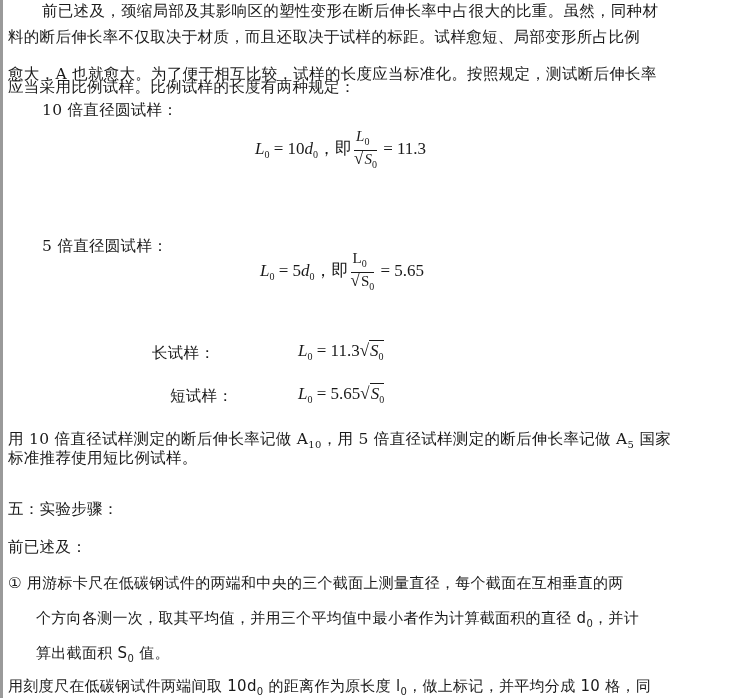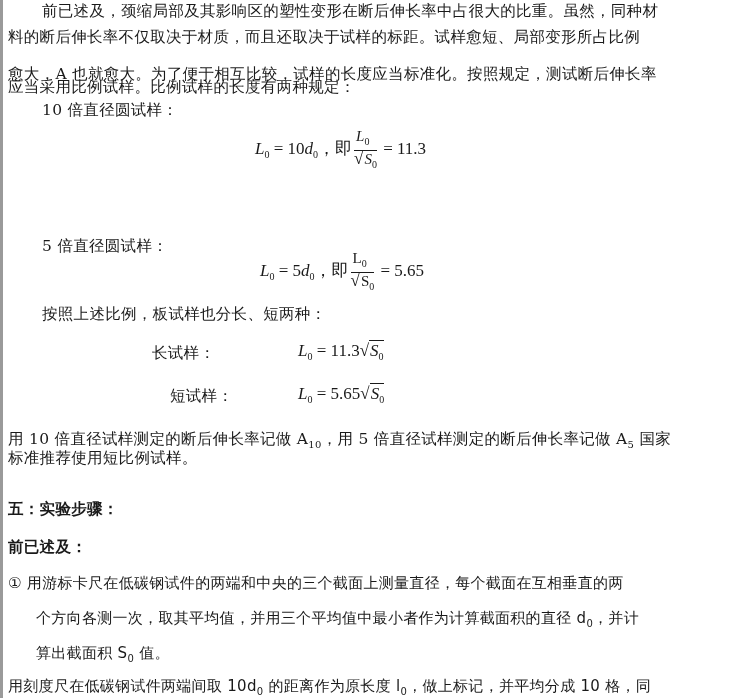--- a/index.html
+++ b/index.html
@@ -23,21 +23,21 @@
     font-size: 17px; line-height: 20px;
   }
   .it { font-style: italic; }
   .sub { font-size: 10px; vertical-align: -4px; }
   .frac { display: inline-block; vertical-align: middle; text-align: left; margin: 0 2px; }
   .frac .num { display: block; font-size: 15px; line-height: 16px; padding: 0 2px; border-bottom: 1px solid #1a1a1a; }
   .frac .den { display: block; font-size: 15px; line-height: 16px; }
   .sqrt { display: inline-block; position: relative; }
   .sqrt .rad-sign { font-size: 17px; }
   .sqrt .rad-body { border-top: 1px solid #1a1a1a; padding-left: 1px; }
-  .bold { font-weight: bold; font-family: "DejaVu Sans", "Liberation Sans", sans-serif; }
+  .bold { font-weight: normal; font-family: "DejaVu Sans", "Liberation Sans", sans-serif; }
   .sans { font-family: "DejaVu Sans", "Liberation Sans", sans-serif; }
 </style>
 </head>
 <body>
 
 <div class="left-border"></div>
 
 <div class="page">
 
   <div class="line" style="left:42px; top:1px;">前已述及，颈缩局部及其影响区的塑性变形在断后伸长率中占很大的比重。虽然，同种材</div>
@@ -48,21 +48,20 @@
   <div class="line" style="left:42px; top:100px;">10 倍直径圆试样：</div>
   <div class="math" style="left:255px; top:128px;">
     <span class="it">L</span><span class="sub">0</span><span> = 10</span><span class="it">d</span><span class="sub">0</span><span>，即</span><span class="frac"><span class="num"><span class="it">L</span><span class="sub">0</span></span><span class="den"><span class="sqrt"><span class="rad-sign">√</span><span class="rad-body"><span class="it">S</span><span class="sub">0</span></span></span></span></span><span> = 11.3</span>
   </div>
 
   <div class="line" style="left:42px; top:192px;margin-top:44px;">5 倍直径圆试样：</div>
   <div class="math" style="left:260px; top:250px;">
     <span class="it">L</span><span class="sub">0</span><span> = 5</span><span class="it">d</span><span class="sub">0</span><span>，即</span><span class="frac"><span class="num"><span>L</span><span class="sub">0</span></span><span class="den"><span class="sqrt"><span class="rad-sign">√</span><span class="rad-body"><span>S</span><span class="sub">0</span></span></span></span></span><span> = 5.65</span>
   </div>
 
-  <div class="line" style="left:42px; top:304px;">按照上述比例，板试样也分长、短两种：</div>
   <div class="line" style="left:152px; top:343px;">长试样：</div>
   <div class="math" style="left:298px; top:341px;">
     <span class="it">L</span><span class="sub">0</span><span> = 11.3</span><span class="sqrt"><span class="rad-sign">√</span><span class="rad-body"><span class="it">S</span><span class="sub">0</span></span></span>
   </div>
   <div class="line" style="left:170px; top:386px;">短试样：</div>
   <div class="math" style="left:298px; top:384px;">
     <span class="it">L</span><span class="sub">0</span><span> = 5.65</span><span class="sqrt"><span class="rad-sign">√</span><span class="rad-body"><span class="it">S</span><span class="sub">0</span></span></span>
   </div>
 
   <div class="line" style="left:8px; top:429px;"><span>用 10 倍直径试样测定的断后伸长率记做 A</span><span class="sub">10</span><span>，用 5 倍直径试样测定的断后伸长率记做 A</span><span class="sub">5</span><span> 国家</span></div>

